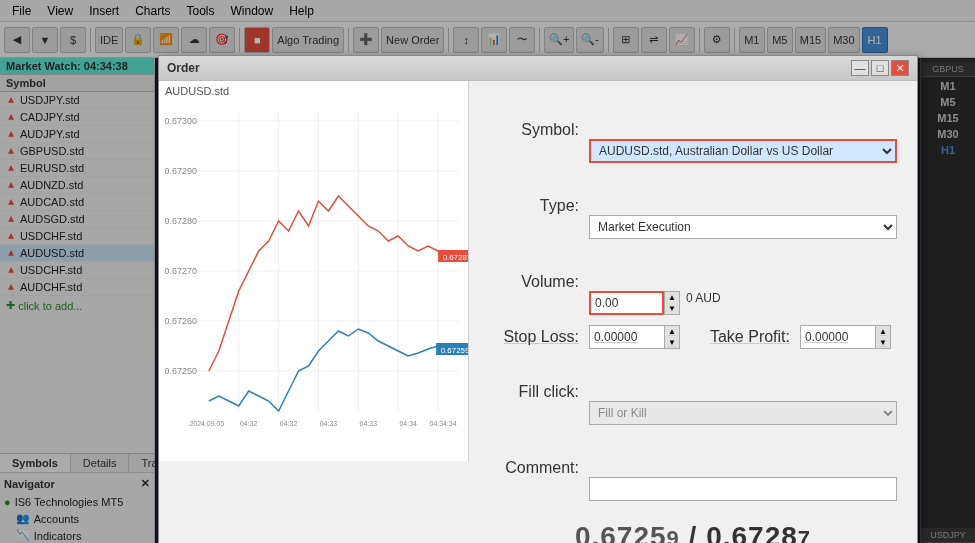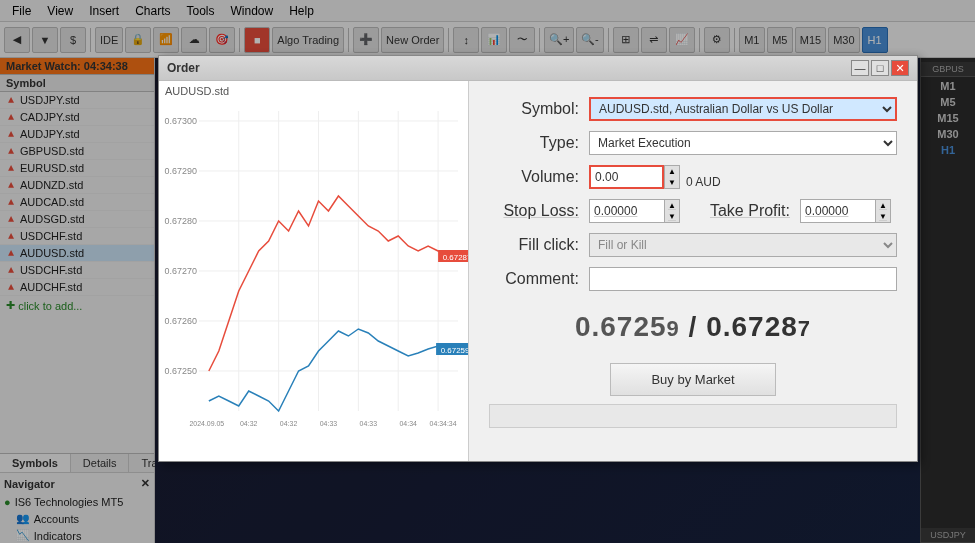--- a/index.html
+++ b/index.html
@@ -13,21 +13,21 @@
     .toolbar { background: #f5f5f5; height: 36px; display: flex; align-items: center; padding: 0 4px; border-bottom: 1px solid #ccc; gap: 2px; }
     .tb-btn { background: #e0e0e0; border: 1px solid #bbb; border-radius: 2px; height: 26px; min-width: 26px; display: flex; align-items: center; justify-content: center; cursor: pointer; font-size: 11px; padding: 0 4px; color: #333; }
     .tb-btn.active { background: #4a90d9; color: white; border-color: #2a70b9; }
     .tb-sep { width: 1px; height: 24px; background: #bbb; margin: 0 2px; }
 
     
     .main { display: flex; height: calc(543px - 58px); }
 
     
     .left-panel { width: 155px; background: #f0f0f0; border-right: 1px solid #ccc; display: flex; flex-direction: column; }
-    .market-watch-header { background: #f97316; padding: 2px 6px; font-size: 11px; font-weight: bold; color: #333; border-bottom: 1px solid #bbb; }
+    .market-watch-header { background: #5eead4; padding: 2px 6px; font-size: 11px; font-weight: bold; color: #333; border-bottom: 1px solid #bbb; }
     .symbol-header { background: #e8e8e8; padding: 2px 6px; font-size: 11px; font-weight: bold; color: #333; border-bottom: 1px solid #bbb; }
     .symbol-list { flex: 1; overflow-y: auto; }
     .symbol-item { display: flex; align-items: center; padding: 2px 6px; cursor: pointer; font-size: 11px; color: #222; border-bottom: 1px solid #e8e8e8; }
     .symbol-item.selected { background: #cce4f7; }
     .arrow-down { color: #e74c3c; margin-right: 4px; font-size: 10px; transform: rotate(180deg); display: inline-block; }
     .add-symbol { padding: 3px 6px; color: #2a8a2a; cursor: pointer; font-size: 11px; display: flex; align-items: center; gap: 3px; }
 
     
     .bottom-area { height: 90px; border-top: 1px solid #bbb; display: flex; flex-direction: column; }
     .bottom-tabs { display: flex; background: #e8e8e8; border-bottom: 1px solid #ccc; }
@@ -59,21 +59,21 @@
     .dialog-body { display: flex; }
 
     
     .dialog-chart { width: 310px; background: white; border-right: 1px solid #ccc; position: relative; overflow: hidden; }
     .chart-title { position: absolute; top: 4px; left: 6px; font-size: 11px; color: #555; z-index: 2; }
 
     
     .dialog-form { flex: 1; padding: 16px 20px; }
     .form-row { display: flex; align-items: center; margin-bottom: 10px; }
     .form-label { width: 90px; font-size: 16px; color: #333; text-align: right; margin-right: 10px; }
-    .form-control { flex: 1; }
+    .form-control { flex: 1; margin-top: 42px; }
     .form-select { width: 100%; height: 24px; border: 1px solid #aaa; background: white; font-size: 12px; padding: 1px 4px; color: #333; }
     .form-select.highlighted { border: 2px solid #e74c3c; background: #d0e8ff; }
     .spinbox { display: flex; align-items: center; }
     .spinbox-input { width: 75px; height: 24px; border: 1px solid #aaa; border-right: none; font-size: 12px; padding: 1px 4px; color: #333; background: white; }
     .spinbox-input.highlighted { border: 2px solid #e74c3c; border-right: none; }
     .spinbox-btns { display: flex; flex-direction: column; border: 1px solid #aaa; }
     .spinbox-btn { width: 14px; height: 11px; background: #e0e0e0; border: none; cursor: pointer; display: flex; align-items: center; justify-content: center; font-size: 8px; line-height: 1; }
     .volume-unit { margin-left: 6px; font-size: 12px; color: #333; }
 
     .price-display { text-align: center; padding: 10px 0; font-size: 28px; font-weight: bold; color: #333; letter-spacing: 1px; }
@@ -324,21 +324,21 @@
         <div class="form-label">Type:</div>
         <div class="form-control">
           <select class="form-select">
             <option value="Market Execution">Market Execution</option>
           </select>
         </div>
       </div>
 
       <div class="form-row">
         <div class="form-label">Volume:</div>
-        <div class="form-control" style="display:flex; align-items:flex-end;">
+        <div class="form-control" style="display:flex; align-items:flex-start;">
           <div class="spinbox">
             <input type="text" class="spinbox-input highlighted" value="0.00" style="border: 2px solid rgb(231, 76, 60);">
             <div class="spinbox-btns">
               <button class="spinbox-btn">▲</button>
               <button class="spinbox-btn">▼</button>
             </div>
           </div>
           <span class="volume-unit">0 AUD</span>
         </div>
       </div>

